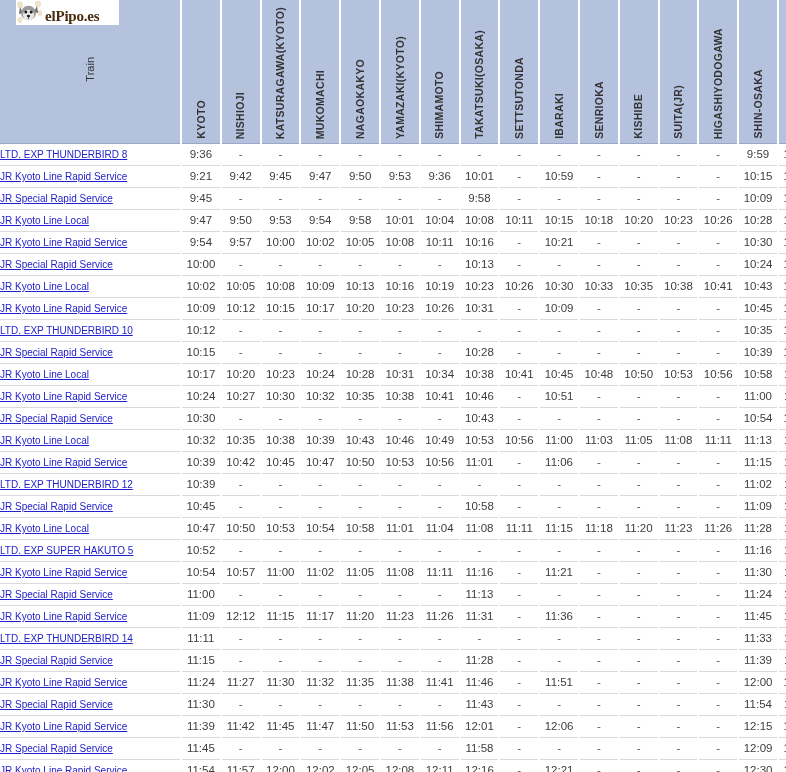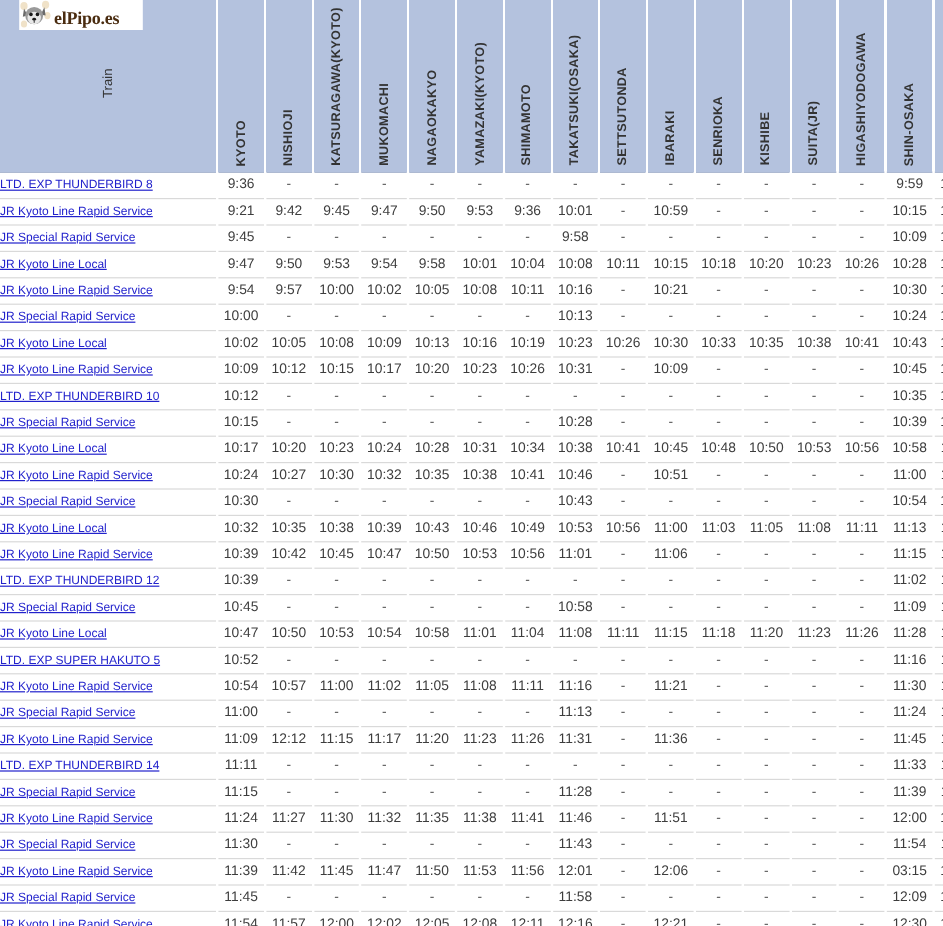--- a/index.html
+++ b/index.html
@@ -671,21 +671,21 @@
         <td><span>11:50</span></td>
         <td><span>11:53</span></td>
         <td><span>11:56</span></td>
         <td><span>12:01</span></td>
         <td><span class="dash">-</span></td>
         <td><span>12:06</span></td>
         <td><span class="dash">-</span></td>
         <td><span class="dash">-</span></td>
         <td><span class="dash">-</span></td>
         <td><span class="dash">-</span></td>
-        <td><span>03:15</span></td>
+        <td><span>12:15</span></td>
         <td><span>12:19</span></td>
       </tr>
       <tr>
         <td class="train-cell"><span class="train-link">JR Special Rapid Service</span></td>
         <td><span>11:45</span></td>
         <td><span class="dash">-</span></td>
         <td><span class="dash">-</span></td>
         <td><span class="dash">-</span></td>
         <td><span class="dash">-</span></td>
         <td><span class="dash">-</span></td>

